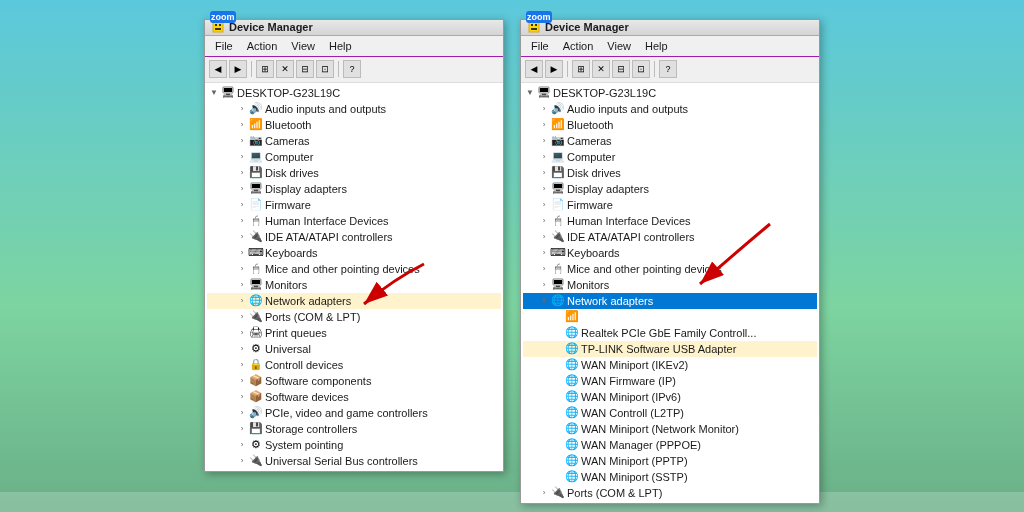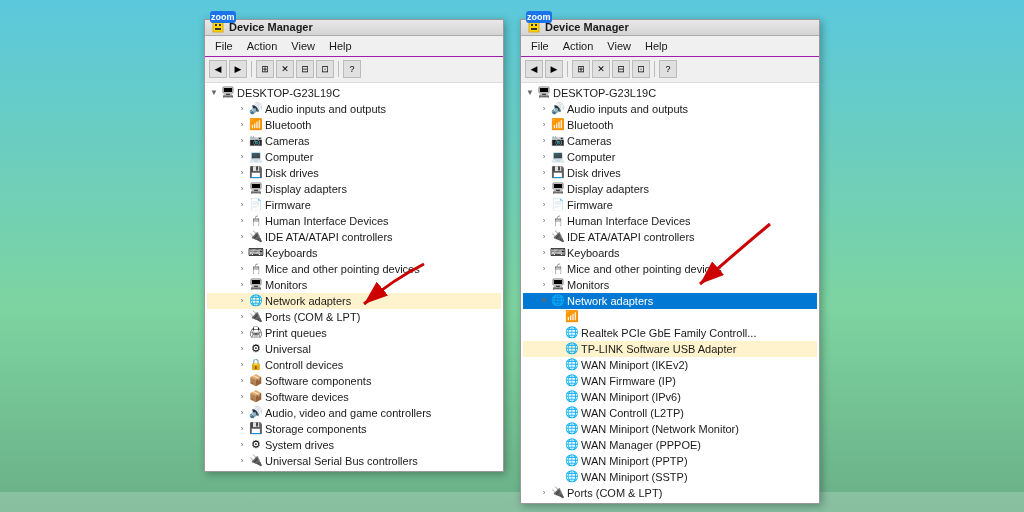--- a/index.html
+++ b/index.html
@@ -365,35 +365,35 @@
             <span style="width:14px;display:inline-block"></span>
             <span class="expander">›</span>
             <span class="item-icon">📦</span>
             <span class="item-label">Software devices</span>
           </div>
         <div class="tree-item">
             <span class="expander">&nbsp;</span>
             <span style="width:14px;display:inline-block"></span>
             <span class="expander">›</span>
             <span class="item-icon">🔊</span>
-            <span class="item-label">Audio, video and game controllers</span>
+            <span class="item-label">PCIe, video and game controllers</span>
           </div>
         <div class="tree-item">
             <span class="expander">&nbsp;</span>
             <span style="width:14px;display:inline-block"></span>
             <span class="expander">›</span>
             <span class="item-icon">💾</span>
-            <span class="item-label">Storage components</span>
+            <span class="item-label">Storage controllers</span>
           </div>
         <div class="tree-item">
             <span class="expander">&nbsp;</span>
             <span style="width:14px;display:inline-block"></span>
             <span class="expander">›</span>
             <span class="item-icon">⚙</span>
-            <span class="item-label">System drives</span>
+            <span class="item-label">System pointing</span>
           </div>
         <div class="tree-item">
             <span class="expander">&nbsp;</span>
             <span style="width:14px;display:inline-block"></span>
             <span class="expander">›</span>
             <span class="item-icon">🔌</span>
             <span class="item-label">Universal Serial Bus controllers</span>
           </div>
       </div>
     </div>

